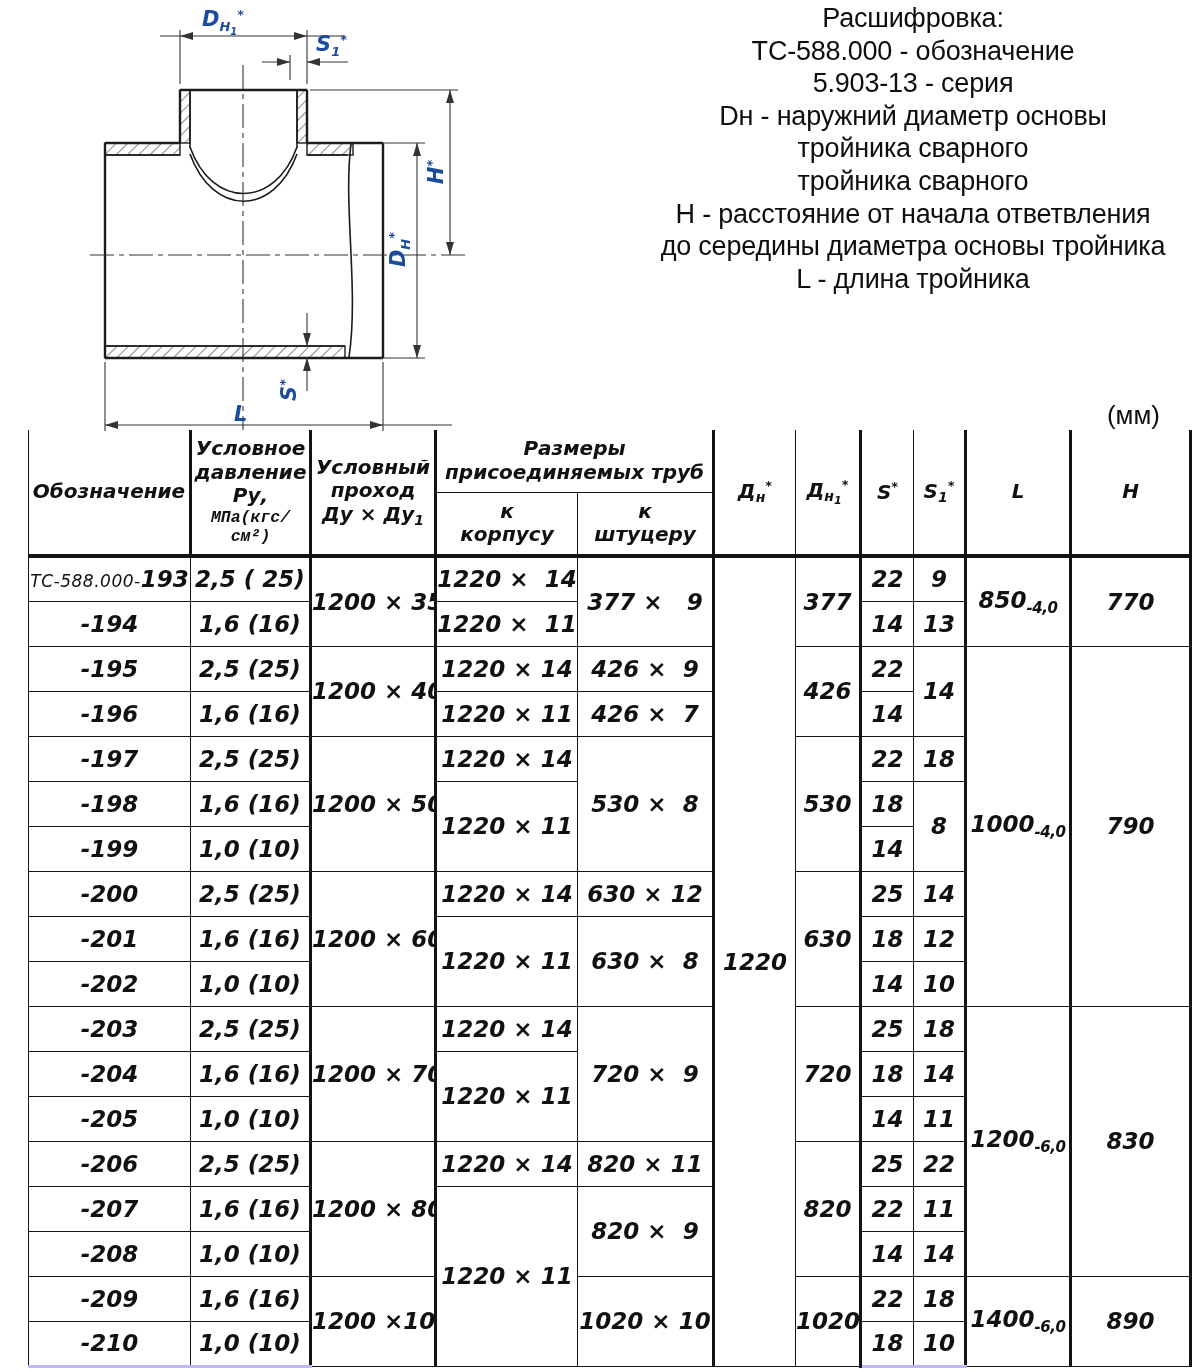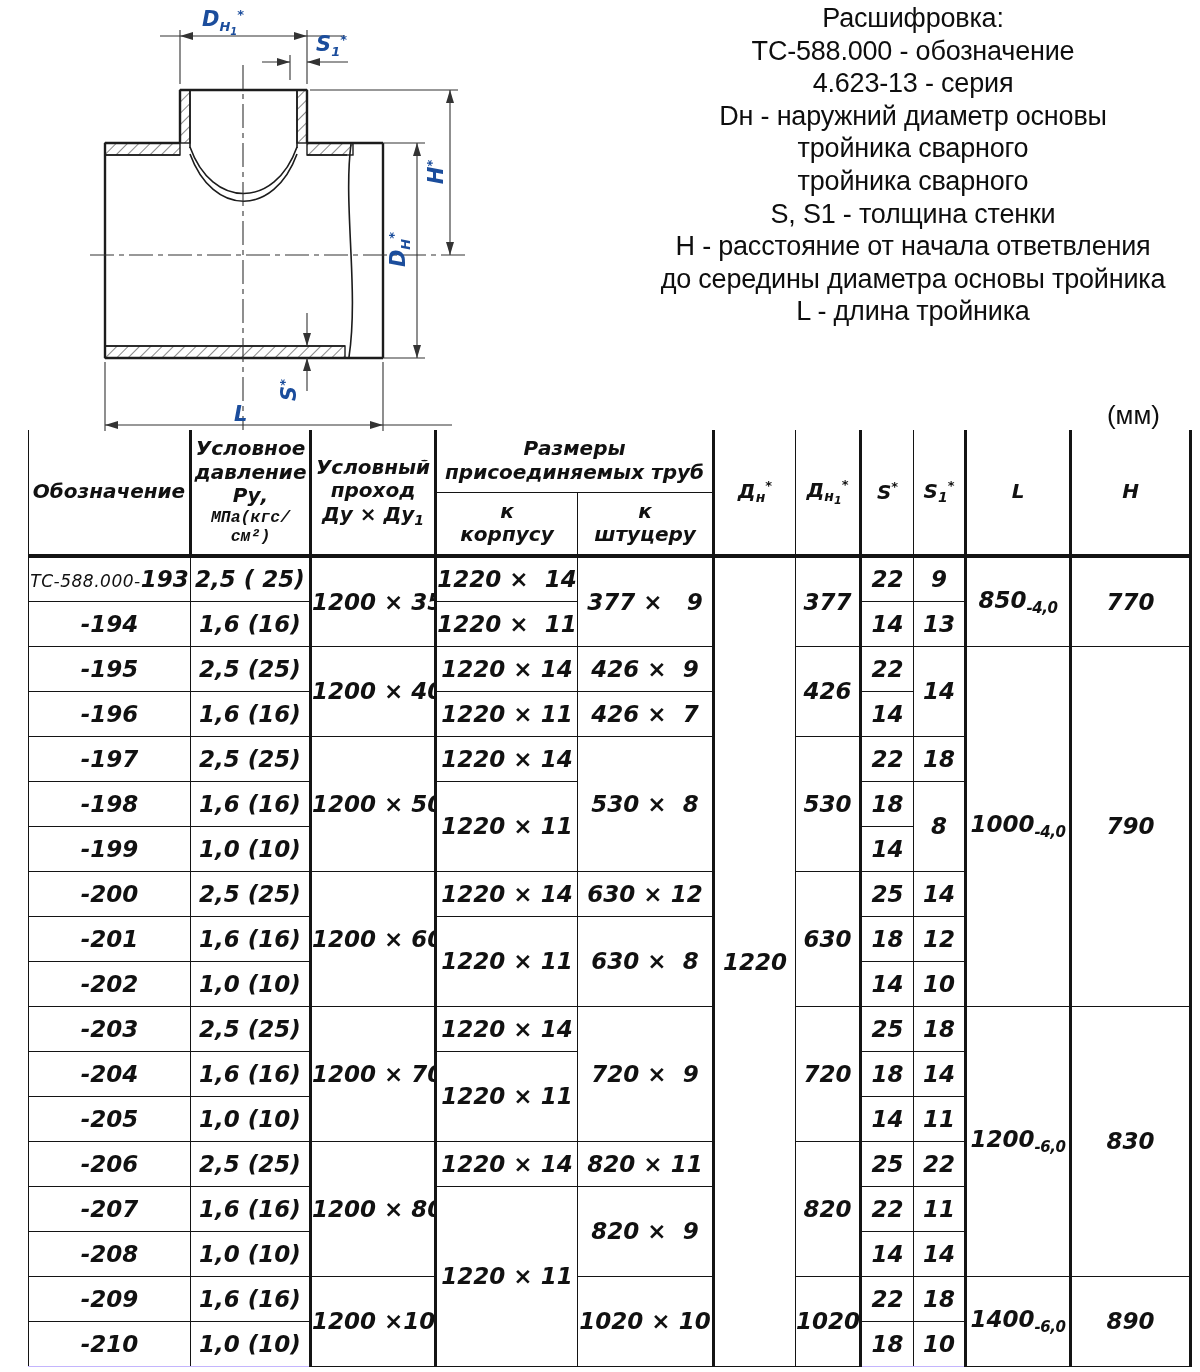--- a/index.html
+++ b/index.html
@@ -34,21 +34,21 @@
   tr.hr1{height:62px;}
   tr.hr2{height:64px;}
   td.des{text-align:right;padding-right:14px;margin-left:48px;}
   td.des .prefix{font-size:17px;font-weight:500;letter-spacing:0.5px;}
   .pre{white-space:pre;}
   .smallhdr{font-size:16.5px;font-family:Liberation Mono, monospace;}
   .hsub{font-size:14px;vertical-align:-4px;}
   .hsubsub{font-size:11px;vertical-align:-7px;}
   .hsup{font-size:13px;vertical-align:8px;}
   .tol{font-size:15px;vertical-align:-5px;letter-spacing:-0.5px;}
-  tbody tr:last-child td{border-bottom:1px solid #c4b5fd;}
+  tbody tr:last-child td{border-bottom:3px solid #c4b5fd;}
 </style>
 </head>
 <body>
 
 <div class="page">
 
   <div class="drawing">
     <svg width="620" height="430" viewBox="0 0 620 430">
       <defs>
         <pattern id="hatch" width="8" height="8" patternUnits="userSpaceOnUse" patternTransform="rotate(45)">
@@ -132,25 +132,24 @@
       <span>S</span><span class="dsup">*</span>
     </div>
     <div class="dim-label" style="left:234px;top:392px;">
       <span>L</span>
     </div>
   </div>
 
   <div class="legend">
     <div>Расшифровка:</div>
     <div>ТС-588.000 - обозначение</div>
-    <div>4.623-13 - серия</div>
+    <div>5.903-13 - серия</div>
     <div>Dн - наружний диаметр основы</div>
     <div>тройника сварного</div>
     <div>тройника сварного</div>
-    <div>S, S1 - толщина стенки</div>
     <div>H - расстояние от начала ответвления</div>
     <div>до середины диаметра основы тройника</div>
     <div>L - длина тройника</div>
   </div>
 
   <div class="units">(мм)</div>
 
   <table class="dims">
     <colgroup>
       <col style="width:162px">

